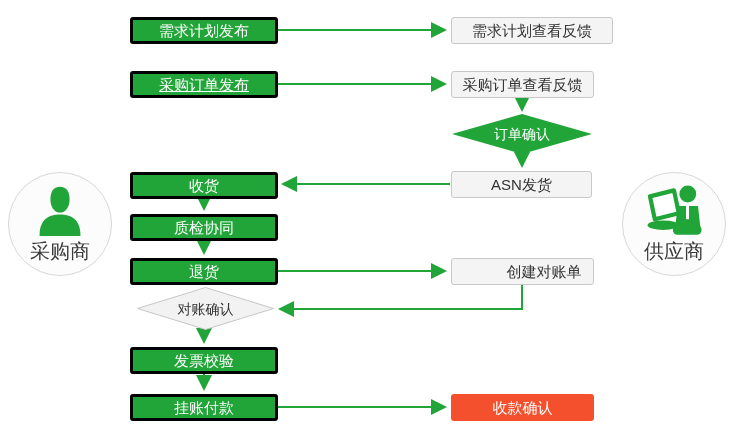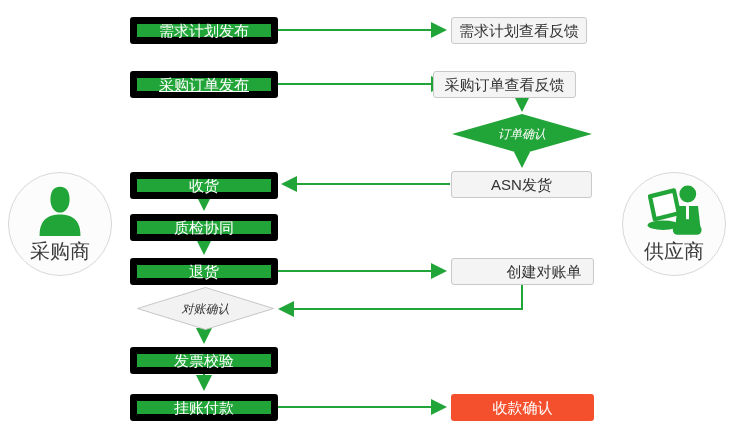--- a/index.html
+++ b/index.html
@@ -7,26 +7,26 @@
     --gray-fill:#f2f2f2; --gray-border:#c6c6c6;
     --box-fill:#f4f4f4; --box-border:#c9c9c9;
     --text-dark:#333333; --circle-border:#d8d8d8; --circle-fill:#fcfcfc;
   }
   html,body{margin:0;padding:0;background:#ffffff;}
   body{font-family:"Liberation Sans","DejaVu Sans",sans-serif;}
   .stage{position:relative;width:731px;height:436px;background:#fff;overflow:hidden;}
   .connectors{position:absolute;left:0;top:0;width:731px;height:436px;pointer-events:none;}
   .node{position:absolute;display:flex;align-items:center;justify-content:center;
         box-sizing:border-box;font-size:15px;line-height:1;white-space:nowrap;}
-  .green-box{background:var(--green);color:#fff;border-radius:3px;border:7px solid #000000;}
+  .green-box{background:var(--green);color:#fff;border-radius:3px;border:3px solid #000000;}
   .white-box{background:var(--box-fill);color:var(--text-dark);border:1px solid var(--box-border);border-radius:3px;}
   .red-box{background:var(--red);color:#fff;border-radius:3px;text-align:right;}
   .diamond{background:transparent;border:none;}
   .diamond svg{position:absolute;left:0;top:0;width:100%;height:100%;}
-  .diamond .dlabel{position:relative;z-index:1;font-size:12px;font-style:italic;}
+  .diamond .dlabel{position:relative;z-index:1;font-size:14px;}
   .diamond-green .dlabel{color:#fff;}
   .diamond-gray .dlabel{color:var(--text-dark);}
   .actor{position:absolute;width:104px;height:104px;border-radius:50%;
          background:var(--circle-fill);border:1px solid var(--circle-border);
          display:flex;flex-direction:column;align-items:center;justify-content:flex-end;
          box-sizing:border-box;padding-bottom:10px;}
   .actor .icon{position:absolute;top:9px;left:50%;transform:translateX(-50%);width:60px;height:60px;}
   .actor .alabel{font-size:20px;color:#3a3a3a;position:relative;z-index:1;}
 </style>
 </head>
@@ -70,23 +70,23 @@
     <svg viewBox="0 0 137 43" preserveAspectRatio="none">
       <polygon points="0.5,21.5 68.5,0.5 136.5,21.5 68.5,42.5" fill="var(--gray-fill)" stroke="var(--gray-border)" stroke-width="1"></polygon>
     </svg>
     <span class="dlabel">对账确认</span>
   </div>
 
   <div class="node green-box" style="left:130px;top:347px;width:148px;height:27px;">发票校验</div>
 
   <div class="node green-box" style="left:130px;top:394px;width:148px;height:27px;">挂账付款</div>
 
-  <div class="node white-box" style="left:451px;top:17px;width:136px;height:27px;">需求计划查看反馈</div>
+  <div class="node white-box" style="left:451px;top:17px;width:162px;height:27px;">需求计划查看反馈</div>
 
-  <div class="node white-box" style="left:433px;top:71px;width:143px;height:27px;">采购订单查看反馈</div>
+  <div class="node white-box" style="left:451px;top:71px;width:143px;height:27px;">采购订单查看反馈</div>
 
   <div class="node diamond diamond-green" style="left:452px;top:114px;width:140px;height:40px;">
     <svg viewBox="0 0 140 40" preserveAspectRatio="none">
       <polygon points="0,20 70,0 140,20 70,40" fill="var(--green)"></polygon>
     </svg>
     <span class="dlabel">订单确认</span>
   </div>
 
   <div class="node white-box" style="left:451px;top:171px;width:141px;height:27px;">ASN发货</div>
 

